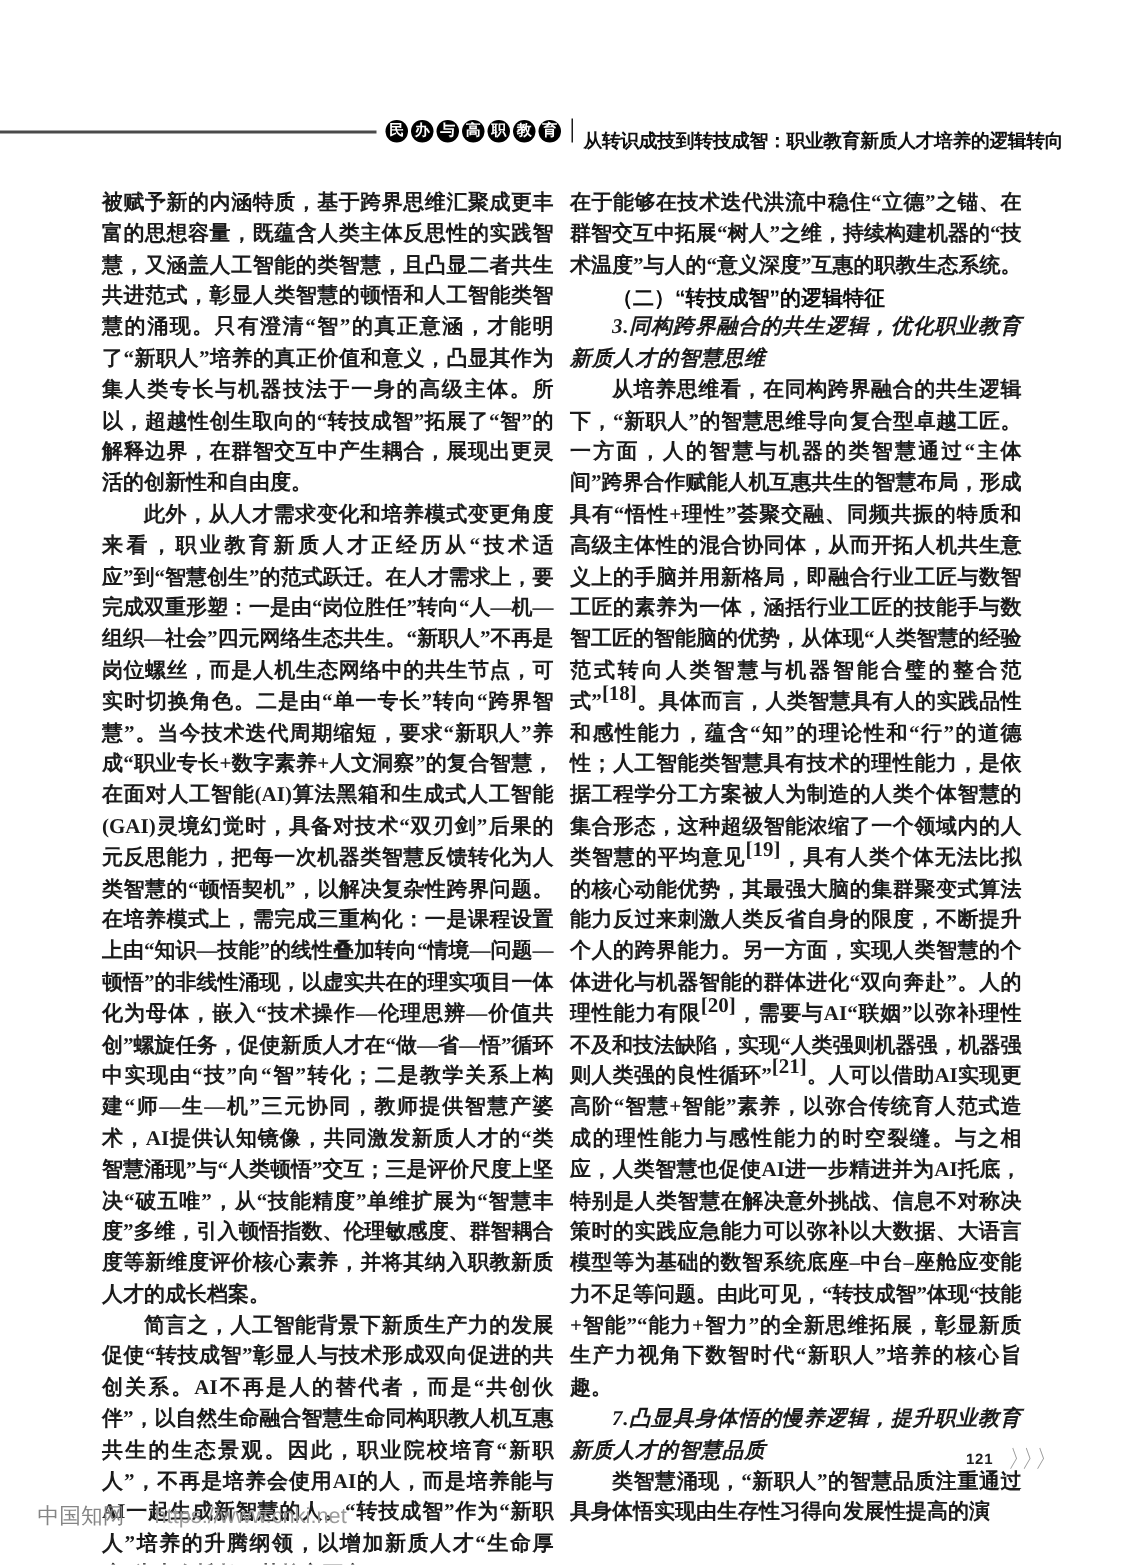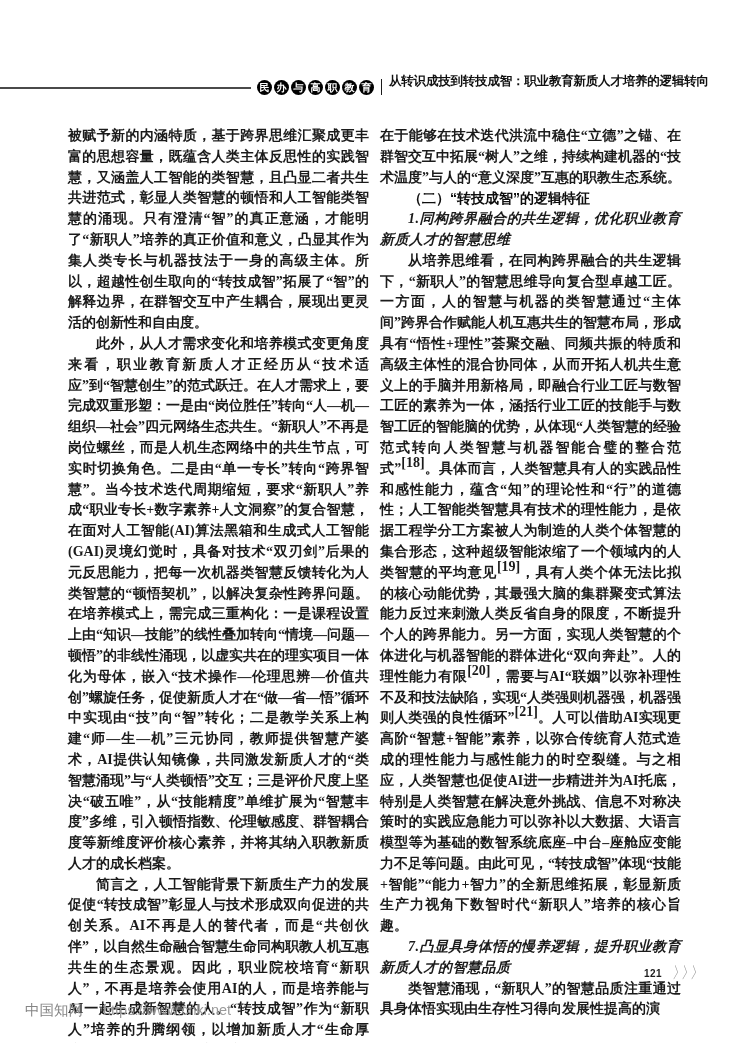--- a/index.html
+++ b/index.html
@@ -13,21 +13,21 @@
   
   .header-rule { position:absolute; left:0; top:87px; width:251px; height:2px; background:#4a4a4a; }
   .badge { position:absolute; left:257px; top:80px; display:flex; }
   .badge-char {
     width:15px; height:15px; border-radius:50%; background:#000; color:#fff;
     font-size:10px; line-height:15px; text-align:center;
     font-family:"Liberation Sans",sans-serif; font-weight:bold; margin-right:2px;
   }
   .header-divider { position:absolute; left:381px; top:79px; width:1px; height:16px; background:#1a1a1a; }
   .article-title-header {
-    position:absolute; left:389px; top:73px; white-space:nowrap;
+    position:absolute; left:389px; top:86px; white-space:nowrap;
     font-family:"Liberation Sans",sans-serif; font-weight:bold;
     font-size:12.5px; color:#101010; letter-spacing:-0.2px;
   }
 
   
   .col {
     position:absolute; top:126px; width:301px;
     text-align:justify; font-size:14px; line-height:20.8px; color:#1b1b1b;
   }
   .col-left  { left:68px; }
@@ -81,21 +81,21 @@
 
   <div class="col col-left">
       <p class="para body">被赋予新的内涵特质，基于跨界思维汇聚成更丰富的思想容量，既蕴含人类主体反思性的实践智慧，又涵盖人工智能的类智慧，且凸显二者共生共进范式，彰显人类智慧的顿悟和人工智能类智慧的涌现。只有澄清“智”的真正意涵，才能明了“新职人”培养的真正价值和意义，凸显其作为集人类专长与机器技法于一身的高级主体。所以，超越性创生取向的“转技成智”拓展了“智”的解释边界，在群智交互中产生耦合，展现出更灵活的创新性和自由度。</p>
       <p class="para body indent">此外，从人才需求变化和培养模式变更角度来看，职业教育新质人才正经历从“技术适应”到“智慧创生”的范式跃迁。在人才需求上，要完成双重形塑：一是由“岗位胜任”转向“人—机—组织—社会”四元网络生态共生。“新职人”不再是岗位螺丝，而是人机生态网络中的共生节点，可实时切换角色。二是由“单一专长”转向“跨界智慧”。当今技术迭代周期缩短，要求“新职人”养成“职业专长+数字素养+人文洞察”的复合智慧，在面对人工智能(AI)算法黑箱和生成式人工智能(GAI)灵境幻觉时，具备对技术“双刃剑”后果的元反思能力，把每一次机器类智慧反馈转化为人类智慧的“顿悟契机”，以解决复杂性跨界问题。在培养模式上，需完成三重构化：一是课程设置上由“知识—技能”的线性叠加转向“情境—问题—顿悟”的非线性涌现，以虚实共在的理实项目一体化为母体，嵌入“技术操作—伦理思辨—价值共创”螺旋任务，促使新质人才在“做—省—悟”循环中实现由“技”向“智”转化；二是教学关系上构建“师—生—机”三元协同，教师提供智慧产婆术，AI提供认知镜像，共同激发新质人才的“类智慧涌现”与“人类顿悟”交互；三是评价尺度上坚决“破五唯”，从“技能精度”单维扩展为“智慧丰度”多维，引入顿悟指数、伦理敏感度、群智耦合度等新维度评价核心素养，并将其纳入职教新质人才的成长档案。</p>
       <p class="para body indent">简言之，人工智能背景下新质生产力的发展促使“转技成智”彰显人与技术形成双向促进的共创关系。AI不再是人的替代者，而是“共创伙伴”，以自然生命融合智慧生命同构职教人机互惠共生的生态景观。因此，职业院校培育“新职人”，不再是培养会使用AI的人，而是培养能与AI一起生成新智慧的人。“转技成智”作为“新职人”培养的升腾纲领，以增加新质人才“生命厚度”为内在旨趣，其核心要义</p>
     </div>
 
   <div class="col col-right">
       <p class="para body">在于能够在技术迭代洪流中稳住“立德”之锚、在群智交互中拓展“树人”之维，持续构建机器的“技术温度”与人的“意义深度”互惠的职教生态系统。</p>
       <p class="para heading-bold indent">（二）“转技成智”的逻辑特征</p>
-      <p class="para heading-italic indent">1.同构跨界融合的共生逻辑，优化职业教育新质人才的智慧思维</p>
+      <p class="para heading-italic indent">3.同构跨界融合的共生逻辑，优化职业教育新质人才的智慧思维</p>
       <p class="para body indent">从培养思维看，在同构跨界融合的共生逻辑下，“新职人”的智慧思维导向复合型卓越工匠。一方面，人的智慧与机器的类智慧通过“主体间”跨界合作赋能人机互惠共生的智慧布局，形成具有“悟性+理性”荟聚交融、同频共振的特质和高级主体性的混合协同体，从而开拓人机共生意义上的手脑并用新格局，即融合行业工匠与数智工匠的素养为一体，涵括行业工匠的技能手与数智工匠的智能脑的优势，从体现“人类智慧的经验范式转向人类智慧与机器智能合璧的整合范式”<sup class="cite">[18]</sup>。具体而言，人类智慧具有人的实践品性和感性能力，蕴含“知”的理论性和“行”的道德性；人工智能类智慧具有技术的理性能力，是依据工程学分工方案被人为制造的人类个体智慧的集合形态，这种超级智能浓缩了一个领域内的人类智慧的平均意见<sup class="cite">[19]</sup>，具有人类个体无法比拟的核心动能优势，其最强大脑的集群聚变式算法能力反过来刺激人类反省自身的限度，不断提升个人的跨界能力。另一方面，实现人类智慧的个体进化与机器智能的群体进化“双向奔赴”。人的理性能力有限<sup class="cite">[20]</sup>，需要与AI“联姻”以弥补理性不及和技法缺陷，实现“人类强则机器强，机器强则人类强的良性循环”<sup class="cite">[21]</sup>。人可以借助AI实现更高阶“智慧+智能”素养，以弥合传统育人范式造成的理性能力与感性能力的时空裂缝。与之相应，人类智慧也促使AI进一步精进并为AI托底，特别是人类智慧在解决意外挑战、信息不对称决策时的实践应急能力可以弥补以大数据、大语言模型等为基础的数智系统底座–中台–座舱应变能力不足等问题。由此可见，“转技成智”体现“技能+智能”“能力+智力”的全新思维拓展，彰显新质生产力视角下数智时代“新职人”培养的核心旨趣。</p>
       <p class="para heading-italic indent">7.凸显具身体悟的慢养逻辑，提升职业教育新质人才的智慧品质</p>
       <p class="para body indent">类智慧涌现，“新职人”的智慧品质注重通过具身体悟实现由生存性习得向发展性提高的演</p>
     </div>
 
   <div class="page-number">121</div>
 
   <div class="chevrons">〉〉〉</div>
 
   <div class="footer">

